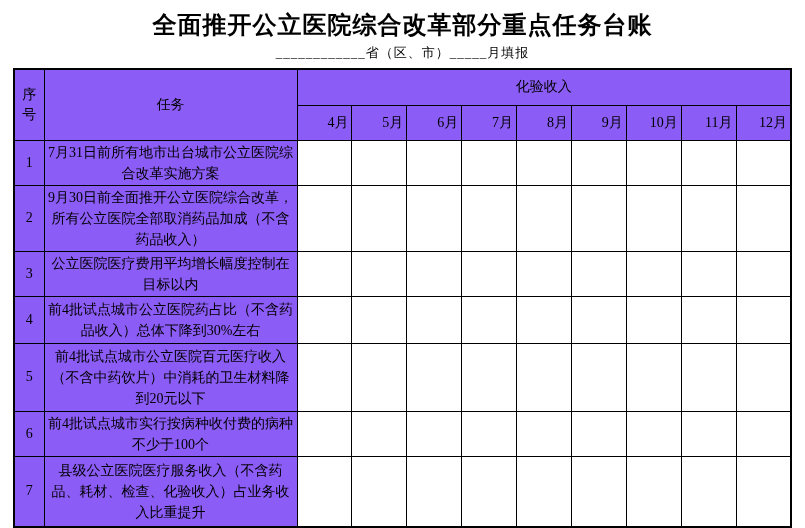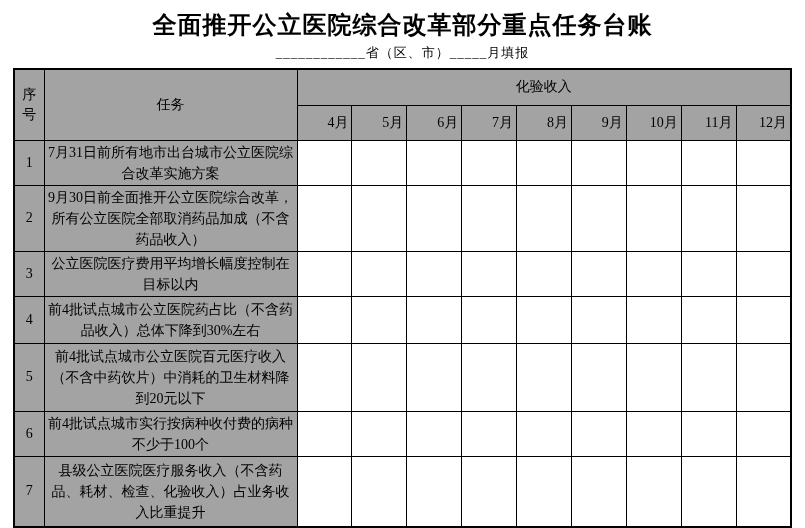--- a/index.html
+++ b/index.html
@@ -33,21 +33,21 @@
     line-height: 22px;
     margin: 2px 0 4px 0;
     letter-spacing: 1px;
   }
   table.ledger {
     border-collapse: collapse;
     table-layout: fixed;
     width: 779px;
     margin-left: 13px;
     border: 2px solid #000000;
-    background: #a3a3a3;
+    background: #8b5cf6;
   }
   table.ledger th,
   table.ledger td {
     border: 1px solid #000000;
     font-size: 14px;
     font-weight: normal;
     padding: 1px 3px;
     box-sizing: border-box;
     overflow: hidden;
     vertical-align: middle;

